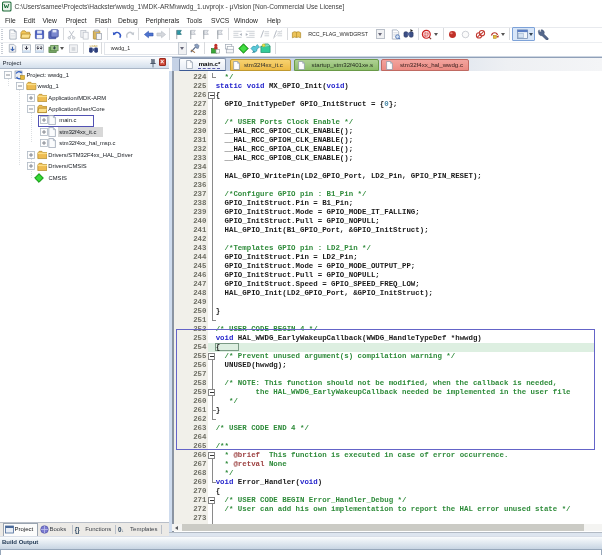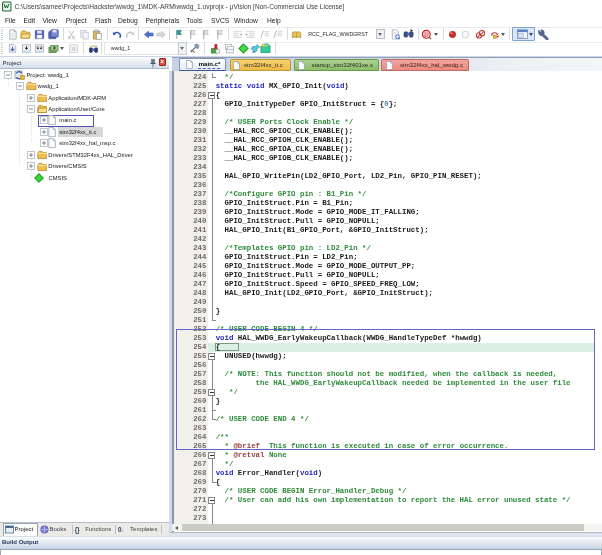--- a/index.html
+++ b/index.html
@@ -425,20 +425,21 @@
   GPIO_InitStruct.Mode = GPIO_MODE_OUTPUT_PP;
   GPIO_InitStruct.Pull = GPIO_NOPULL;
   GPIO_InitStruct.Speed = GPIO_SPEED_FREQ_LOW;
   HAL_GPIO_Init(LD2_GPIO_Port, &amp;GPIO_InitStruct);
 
 }
 
 <span class="c">/* USER CODE BEGIN 4 */</span>
 <span class="k">void</span> HAL_WWDG_EarlyWakeupCallback(WWDG_HandleTypeDef *hwwdg)
 {
+<span class="c">  /* Prevent unused argument(s) compilation warning */</span>
   UNUSED(hwwdg);
 
 <span class="c">  /* NOTE: This function should not be modified, when the callback is needed,</span>
 <span class="c">         the HAL_WWDG_EarlyWakeupCallback needed be implemented in the user file</span>
 <span class="c">   */</span>
 }
 
 <span class="c">/* USER CODE END 4 */</span>
 
 <span class="c">/**</span>

